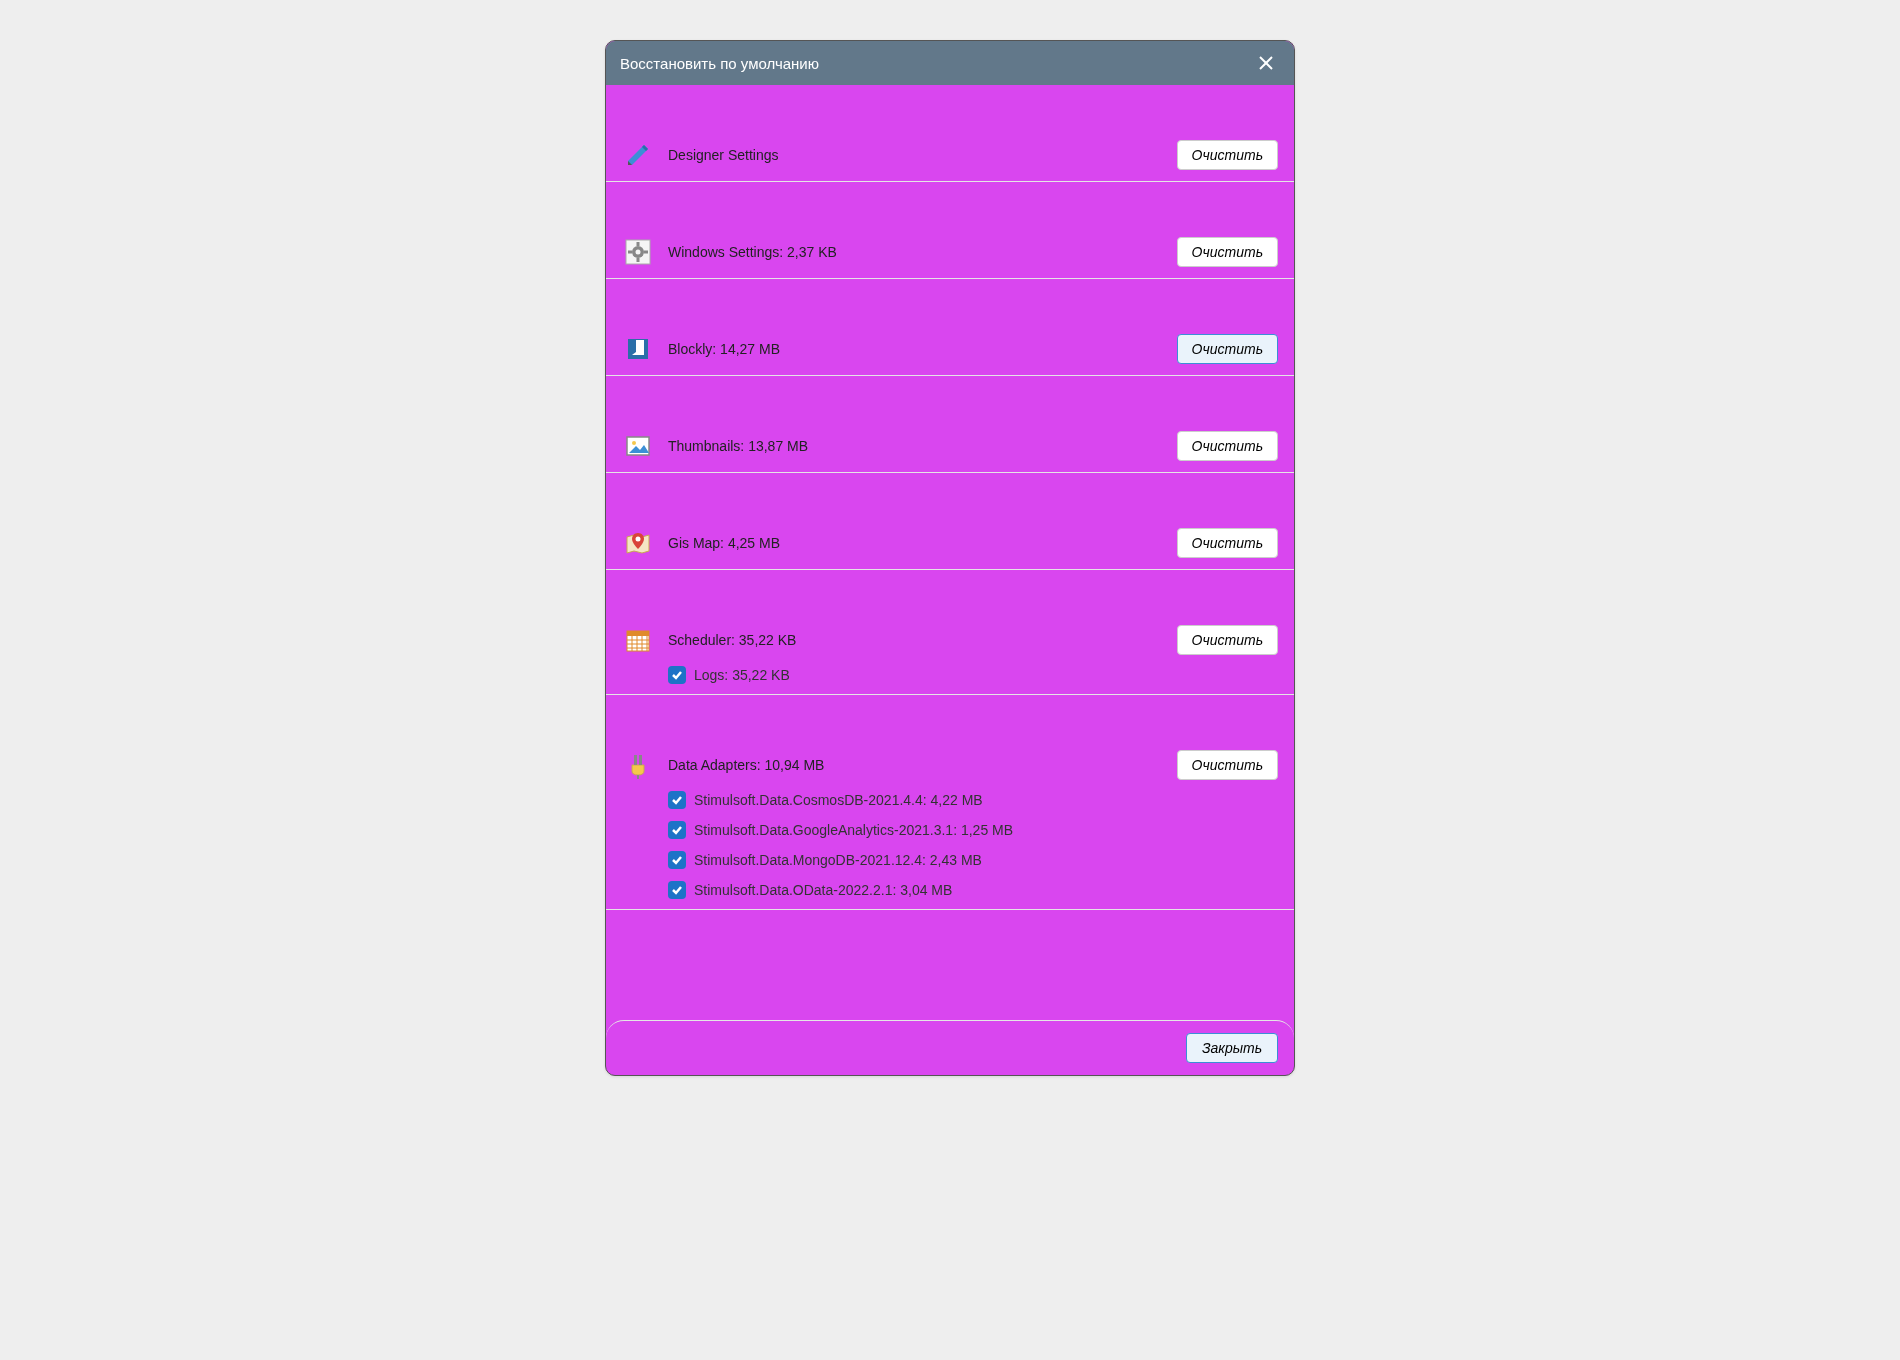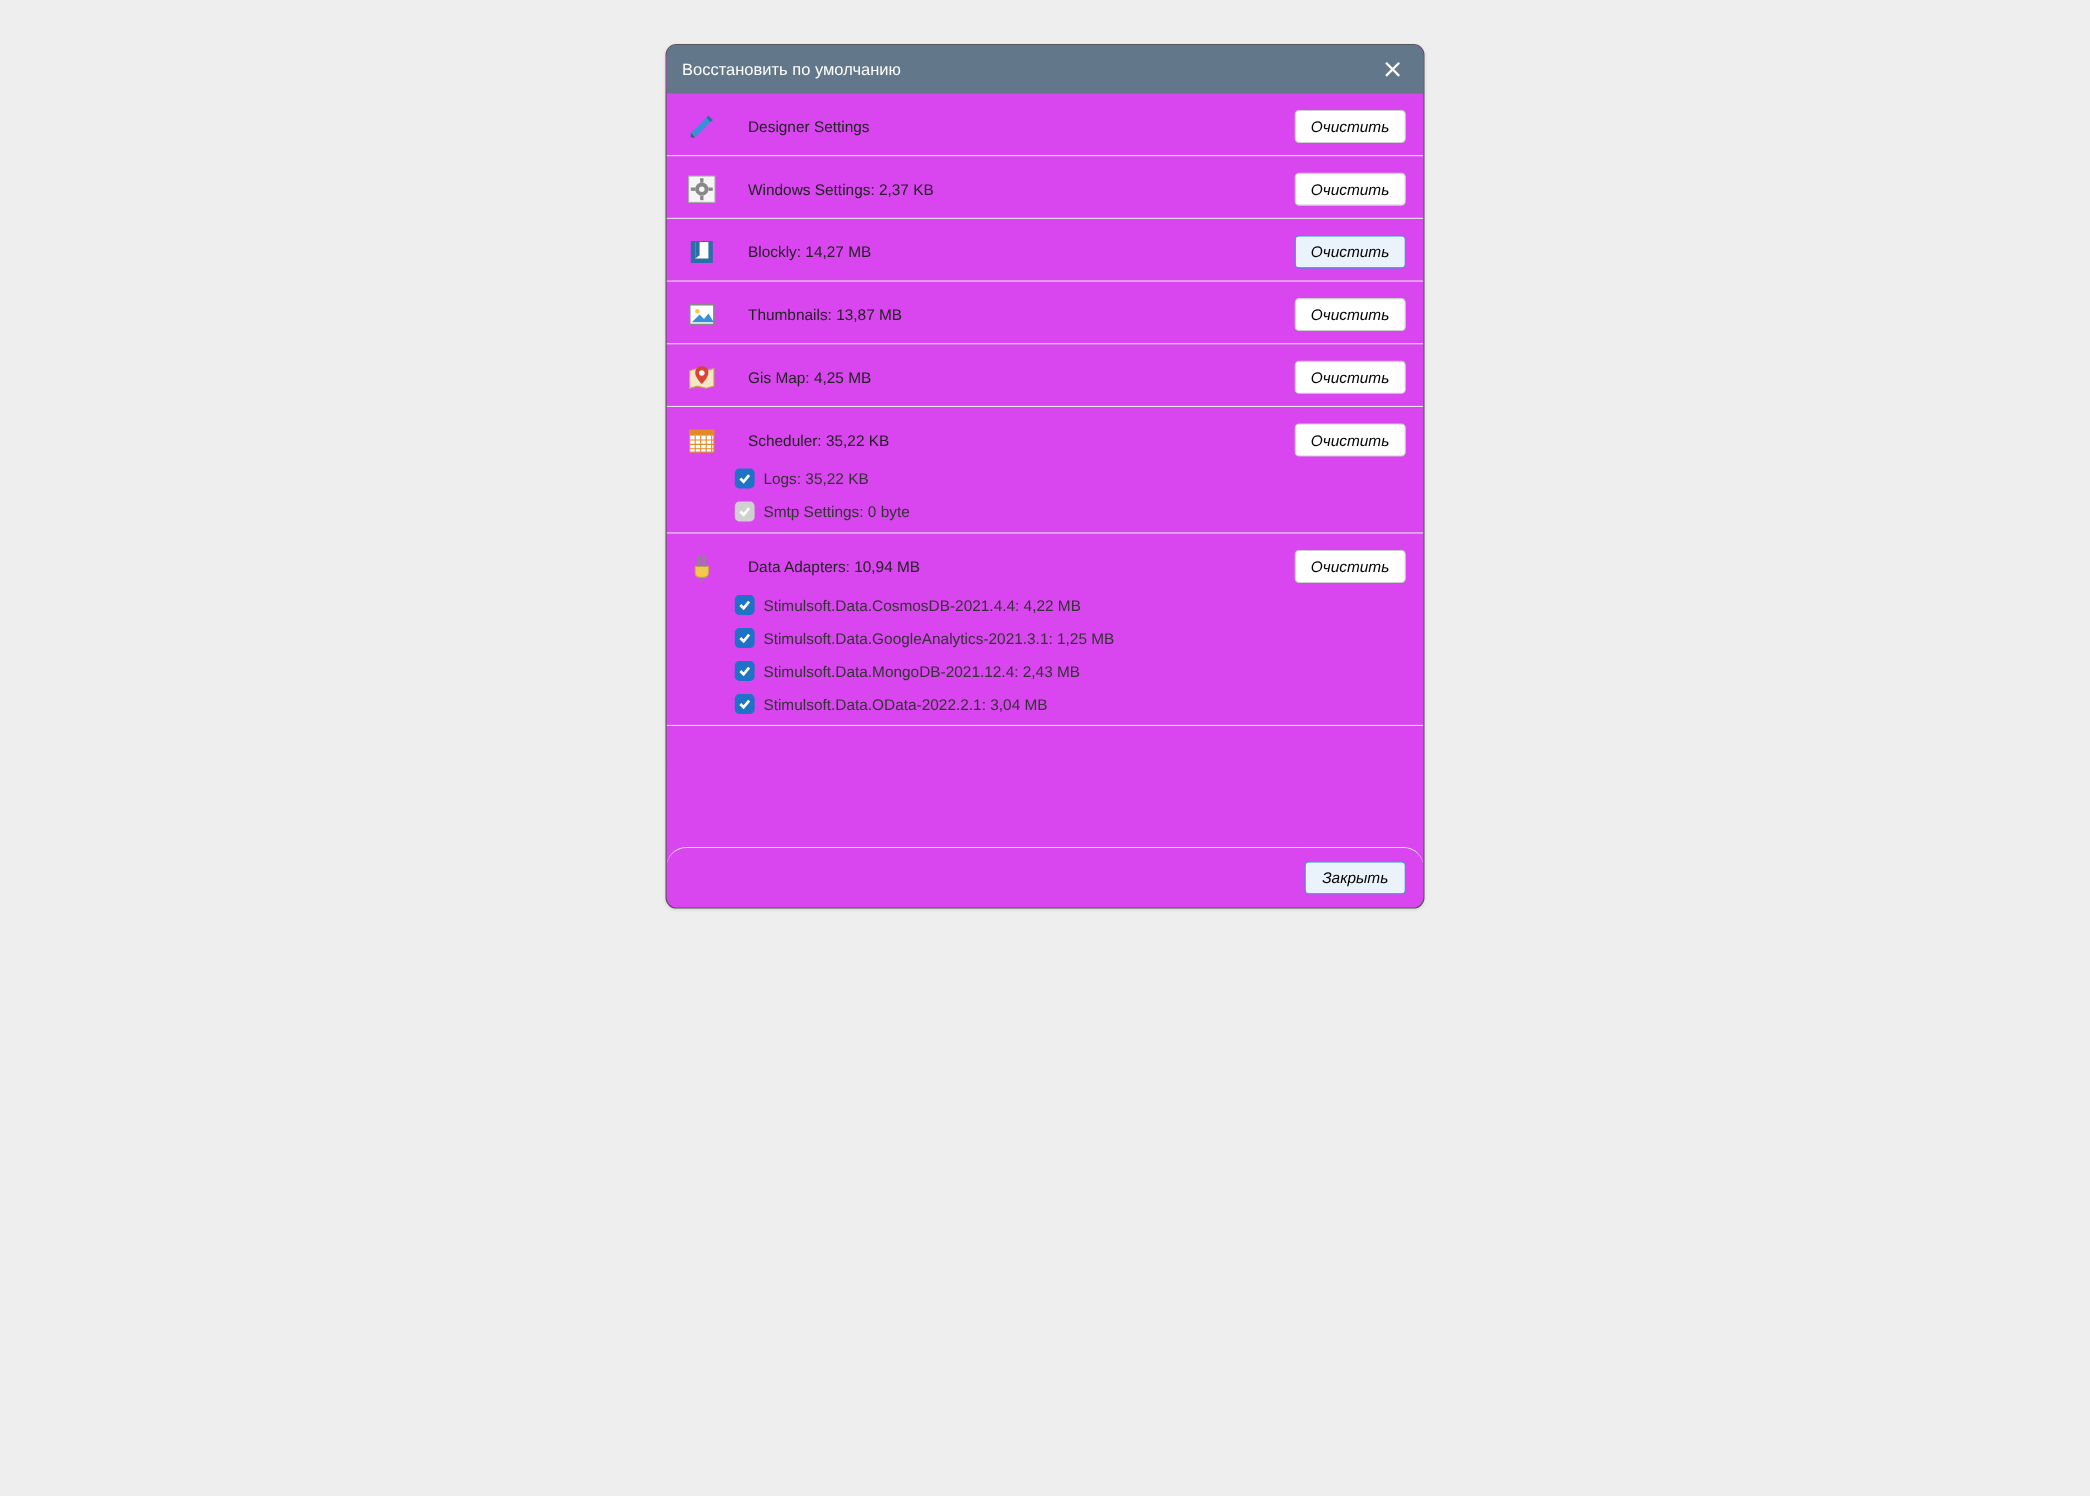--- a/index.html
+++ b/index.html
@@ -45,21 +45,22 @@
     flex-direction: column;
   }
   .section {
     border-bottom: 1px solid #e5e5e5;
     padding: 14px 16px 10px 16px;
   }
   .section:last-of-type { border-bottom: none; }
   .row {
     display: flex;
     align-items: center;
-    gap: 26px;
+    gap: 14px;
+    margin-top: 40px;
   }
   .icon-cell {
     width: 32px;
     height: 32px;
     display: flex;
     align-items: center;
     justify-content: center;
     flex-shrink: 0;
   }
   .label-cell {
@@ -235,28 +236,20 @@
       </div>
       <div class="subitems">
         <div class="subitem">
           <div class="checkbox checked">
             <svg width="12" height="12" viewBox="0 0 12 12">
                 <polyline points="2,6 5,9 10,3"></polyline>
               </svg>
           </div>
           <span>Logs: 35,22 KB</span>
         </div>
-        <div class="subitem">
-          <div class="checkbox disabled">
-            <svg width="12" height="12" viewBox="0 0 12 12">
-                <polyline points="2,6 5,9 10,3"></polyline>
-              </svg>
-          </div>
-          <span>Smtp Settings: 0 byte</span>
-        </div>
       </div>
     </div>
 
     <div class="section">
       <div class="row">
         <div class="icon-cell">
           <svg width="28" height="28" viewBox="0 0 28 28">
               <path d="M8 14 L8 20 Q8 24 14 24 Q20 24 20 20 L20 14 Z" fill="#f5c84c" stroke="#c9a850"></path>
               <rect x="10" y="4" width="3" height="10" fill="#888"></rect>
               <rect x="15" y="4" width="3" height="10" fill="#888"></rect>

